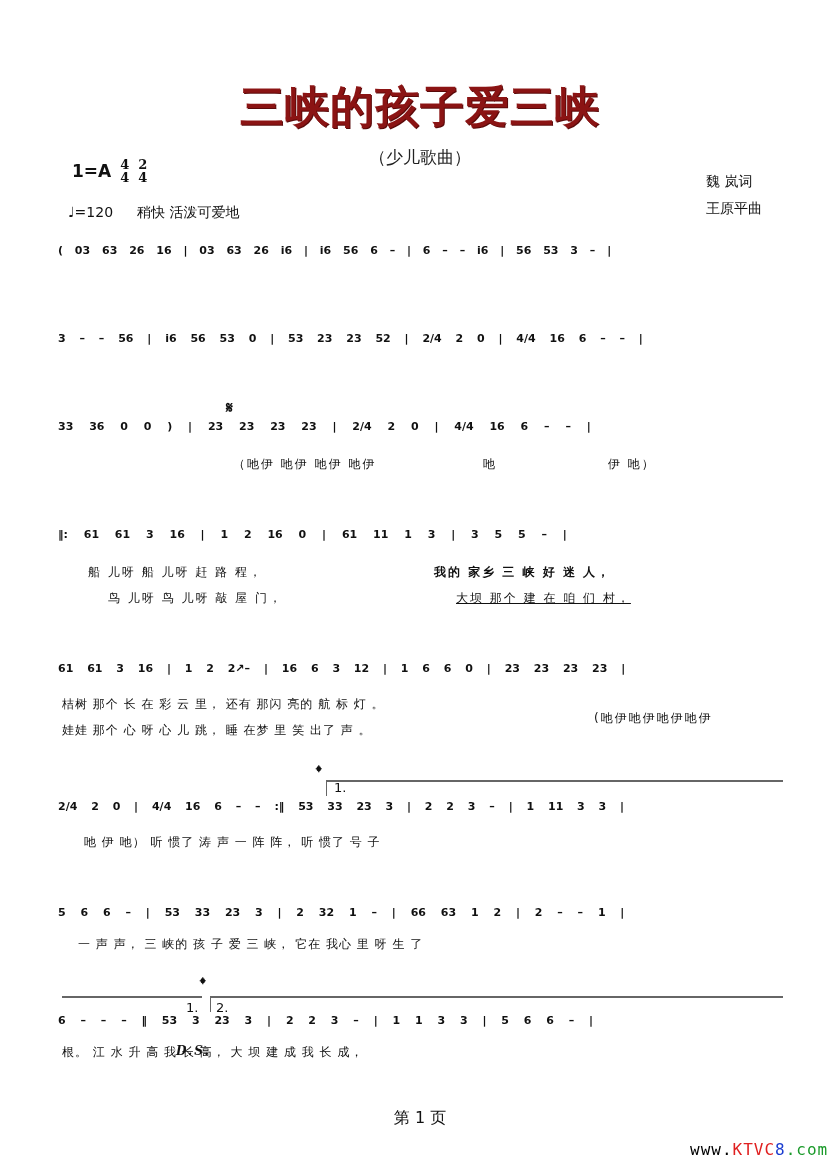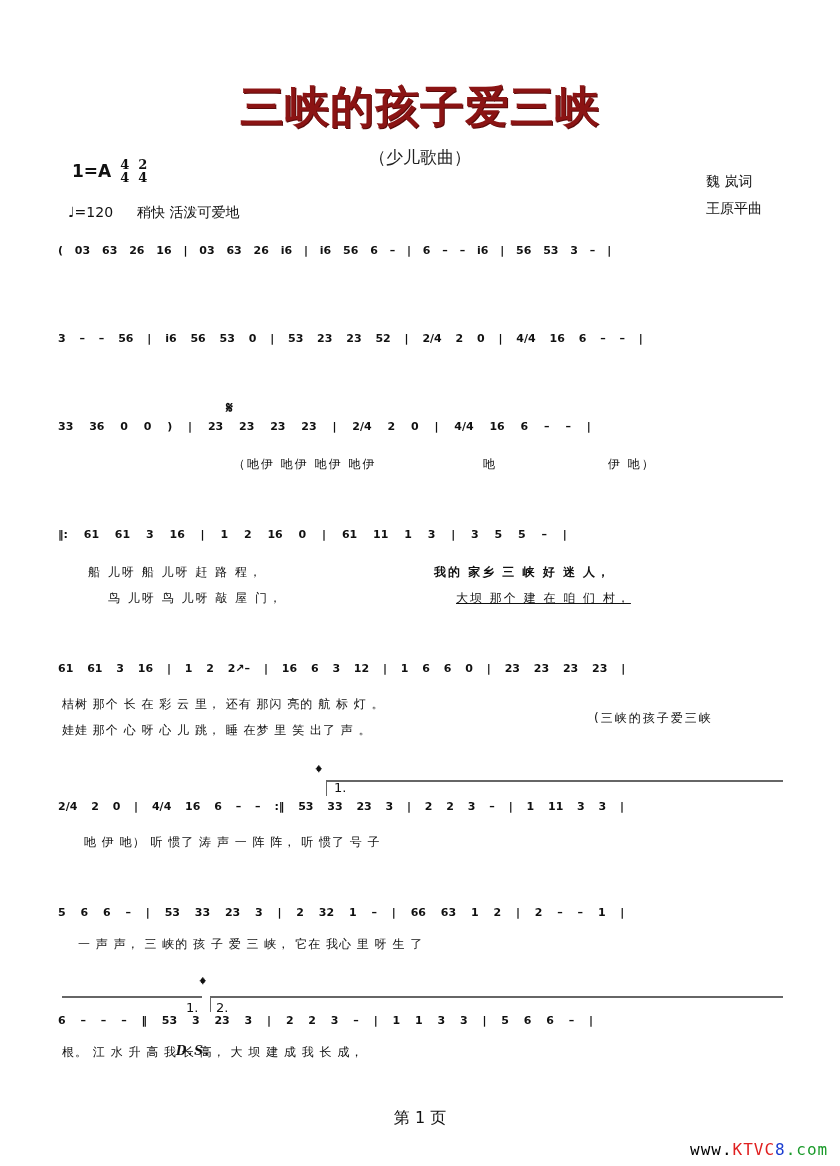--- a/index.html
+++ b/index.html
@@ -73,21 +73,21 @@
   <div class="lyr" style="left:30px; top:36px;">船  儿呀 船  儿呀  赶  路  程，</div>
   <div class="lyr" style="left:376px; top:36px;font-weight:bold;">我的 家乡  三  峡   好  迷  人，</div>
   <div class="lyr" style="left:30px; top:62px;margin-left:20px;">鸟  儿呀 鸟  儿呀  敲  屋  门，</div>
   <div class="lyr" style="left:398px; top:62px;text-decoration:underline;">大坝 那个  建  在   咱  们  村，</div>
 </div>
 
 <div class="row" style="top:662px;">
   <div class="notes" style="word-spacing:10px;">61 61 3 16 | 1 2 2↗– | 16 6 3 12 | 1 6 6 0 | 23 23 23 23 |</div>
   <div class="lyr" style="left:4px; top:34px; letter-spacing:1px;">桔树 那个 长 在   彩 云 里，  还有 那闪 亮的  航 标  灯 。</div>
   <div class="lyr" style="left:4px; top:60px; letter-spacing:1px;">娃娃 那个 心 呀   心 儿 跳，  睡   在梦 里    笑 出了 声 。</div>
-  <div class="lyr" style="left:536px; top:48px;">(三峡的孩子爱三峡</div>
+  <div class="lyr" style="left:536px; top:48px;">(吔伊吔伊吔伊吔伊</div>
 </div>
 
 <div class="row" style="top:800px;">
   <div class="sym" style="left:258px; top:-38px;">𝄌</div>
   <div class="bracket l" style="left:268px; top:-20px; width:456px;"></div>
   <div class="sym" style="left:276px; top:-20px; font-weight:normal; font-size:13px;">1.</div>
   <div class="notes" style="word-spacing:10px;">2/4 2 0 | 4/4 16 6 – – :‖ 53 33 23 3 | 2 2 3 – | 1 11 3 3 |</div>
   <div class="lyr" style="left:26px; top:34px; letter-spacing:1px;">吔          伊   吔）      听   惯了 涛   声   一 阵 阵，    听 惯了 号 子</div>
 </div>
 

